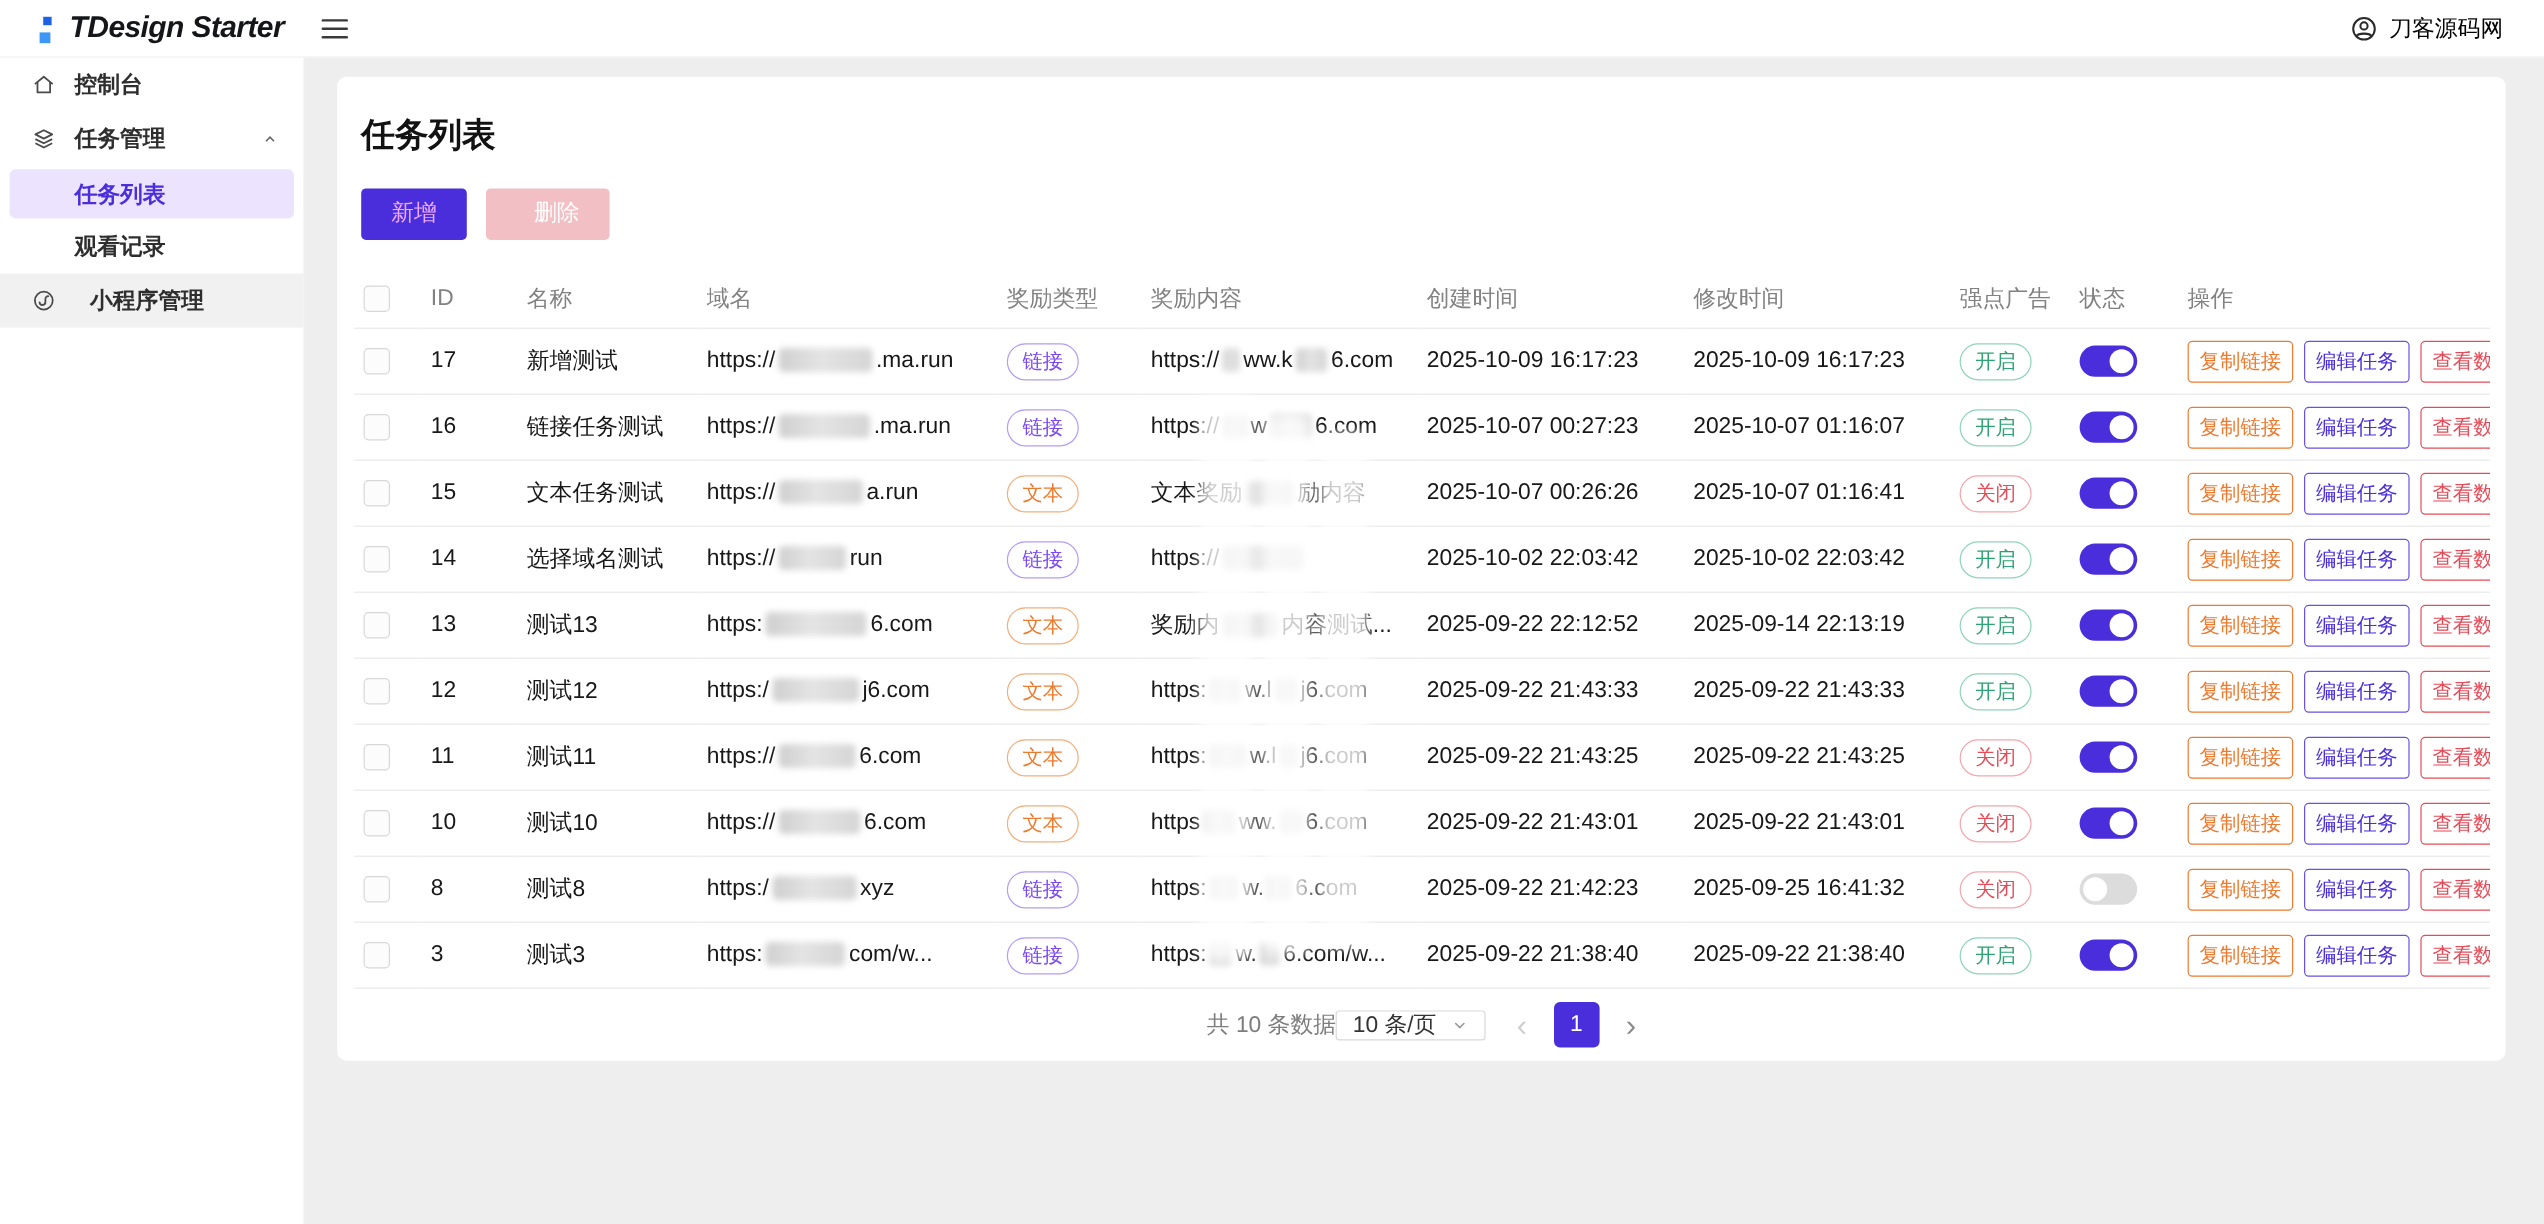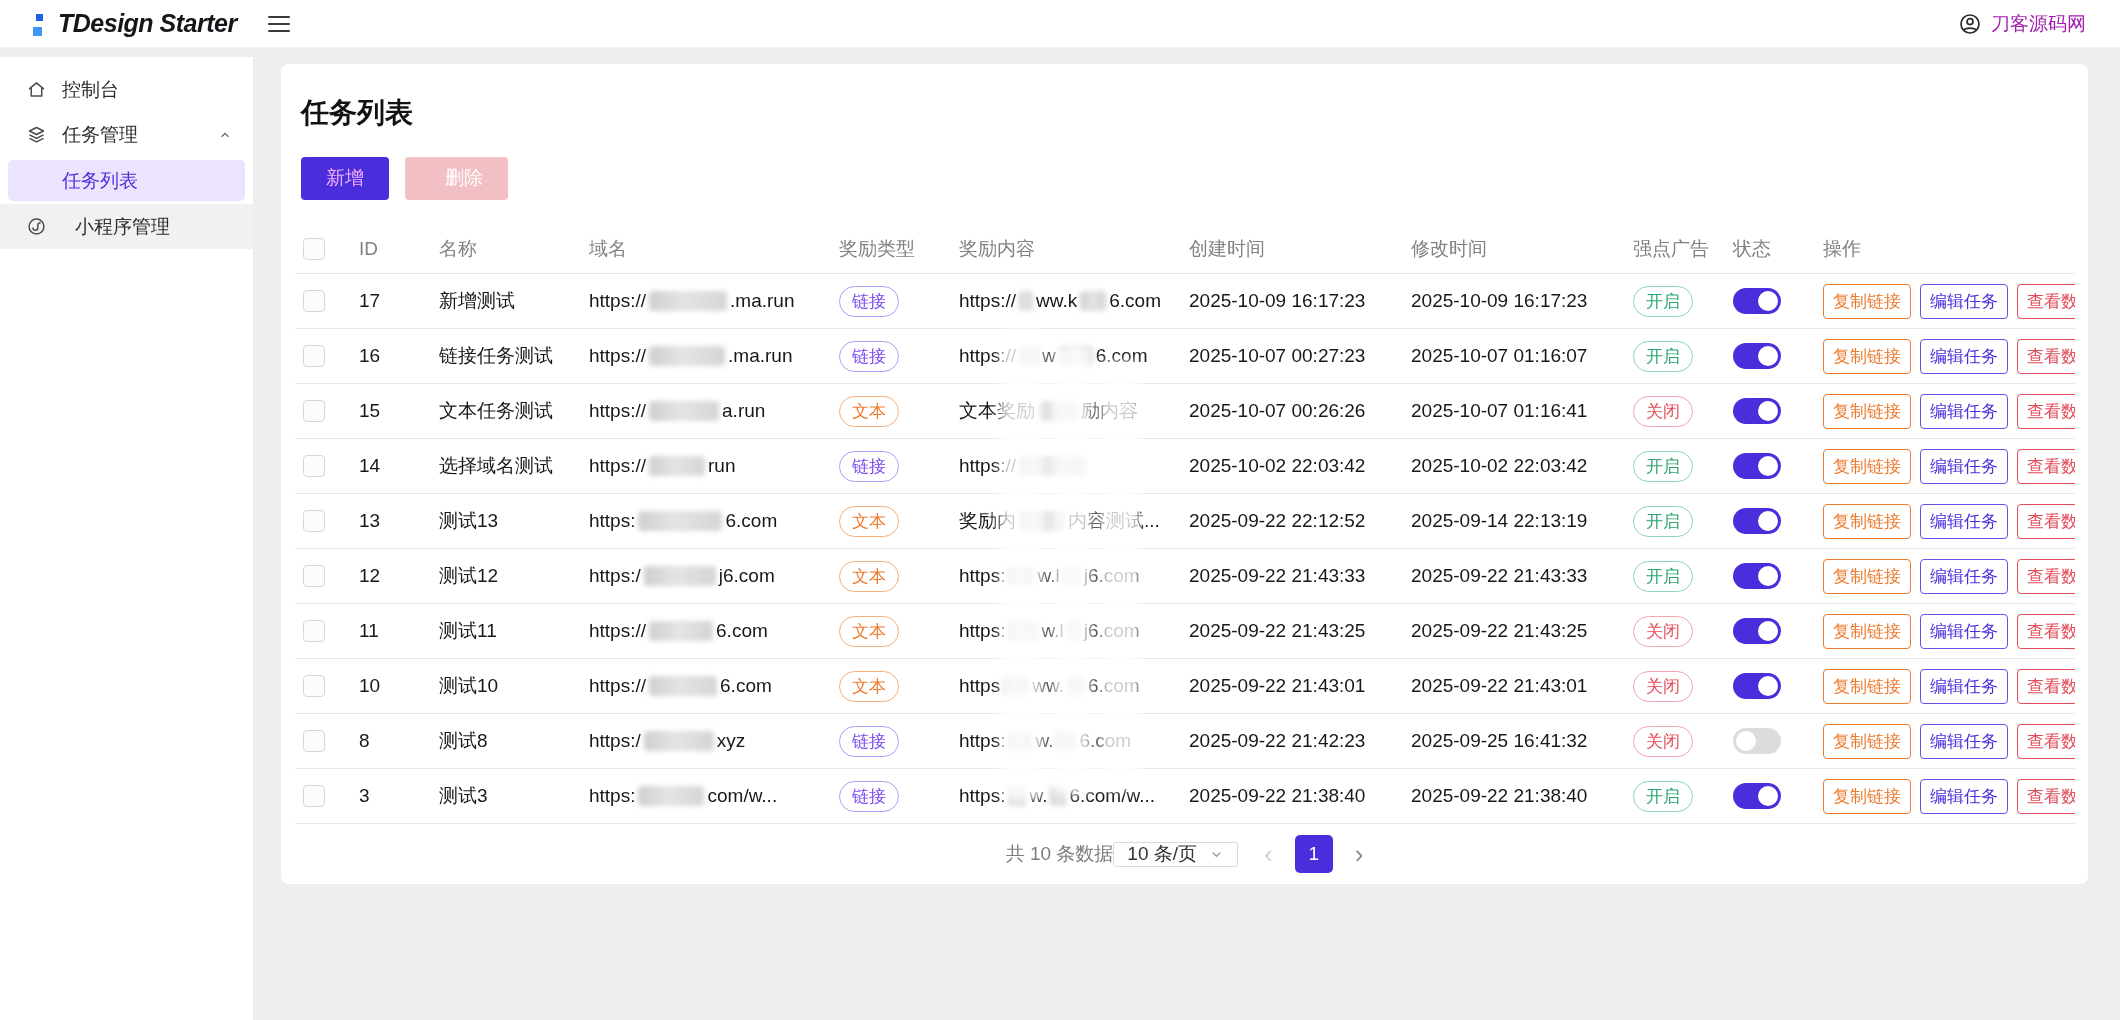--- a/index.html
+++ b/index.html
@@ -15,26 +15,26 @@
   .topbar{position:absolute; top:0; left:0; right:0; height:48px; background:#fff;
           display:flex; align-items:center; z-index:6; border-bottom:1px solid #f0f0f0;}
   .logo-wrap{width:254px; display:flex; align-items:center; padding-left:28px; flex:none;}
   .logo-mark{position:relative; width:20px; height:28px; margin-right:10px; flex:none;}
   .logo-sq1{position:absolute; top:4px; left:8px; width:7px; height:7px; background:#1d62e5;}
   .logo-sq2{position:absolute; top:17px; left:5px; width:9px; height:9px; background:#3e96f5;}
   .logo-text{font-size:25px; font-weight:700; font-style:italic; color:#15161a; letter-spacing:-0.5px; white-space:nowrap;}
   .hamburger{margin-left:14px; width:26px; height:26px; display:flex; flex-direction:column; justify-content:center; gap:5px; cursor:pointer;}
   .hamburger span{display:block; height:2px; width:22px; background:#3a3a3a; border-radius:1px;}
   .topbar-right{margin-left:auto; display:flex; align-items:center; gap:9px; padding-right:34px; cursor:pointer;}
-  .user-name{font-size:19px; color:#a21caf;}
+  .user-name{font-size:19px; color:#000000;}
   .icon-svg{display:block;}
 
   
-  .sidebar{position:absolute; top:57px; left:0; bottom:0; width:254px; background:#fff;
-           border-right:1px solid #ececec; padding-top:10px; z-index:5;}
+  .sidebar{position:absolute; top:38px; left:0; bottom:0; width:254px; background:#fff;
+           border-right:1px solid #ececec; padding-top:10px; z-index:5;font-weight:bold;}
   .menu-item{height:45px; display:flex; align-items:center; gap:15px; padding-left:26px;
              font-size:19px; color:#2e2e2e; cursor:pointer; white-space:nowrap;}
   .menu-item .mi-icon{flex:none; color:#4b4b4b;}
   .menu-item .chev{margin-left:auto; margin-right:20px; color:#666;}
   .menu-item.gray-hover{background:#f1f1f1;gap:28px;}
   .submenu-item{height:41px; display:flex; align-items:center; padding-left:62px; font-size:19px;
                 color:#2e2e2e; cursor:pointer; margin:2px 0;}
   .submenu-item.selected{margin:3px 8px; padding-left:54px; background:var(--accent-bg);
                 color:var(--accent); border-radius:5px;}
 
@@ -131,20 +131,23 @@
         <path d="M4 16.5l8 4 8-4"></path>
     </svg>
     <span>任务管理</span>
     <svg class="chev" width="16" height="16" viewBox="0 0 24 24" fill="none" stroke="currentColor" stroke-width="2">
       <path d="M7 14.5 12 9.5l5 5"></path>
     </svg>
   </div>
   <div class="submenu-item selected">
     <span>任务列表</span>
   </div>
+  <div class="submenu-item">
+    <span>观看记录</span>
+  </div>
   <div class="menu-item gray-hover">
     <svg class="mi-icon" width="21" height="21" viewBox="0 0 24 24" fill="none" stroke="currentColor" stroke-width="1.7" stroke-linecap="round">
       <circle cx="12" cy="12" r="8.5"></circle>
       <path d="M8 13.6c0 1.6 1.3 2.6 2.8 2.6 1.7 0 2.7-1.2 2.7-2.8v-2.8c0-1.6 1-2.8 2.7-2.8"></path>
     </svg>
     <span>小程序管理</span>
   </div>
 </div>
 
 <div class="content">

